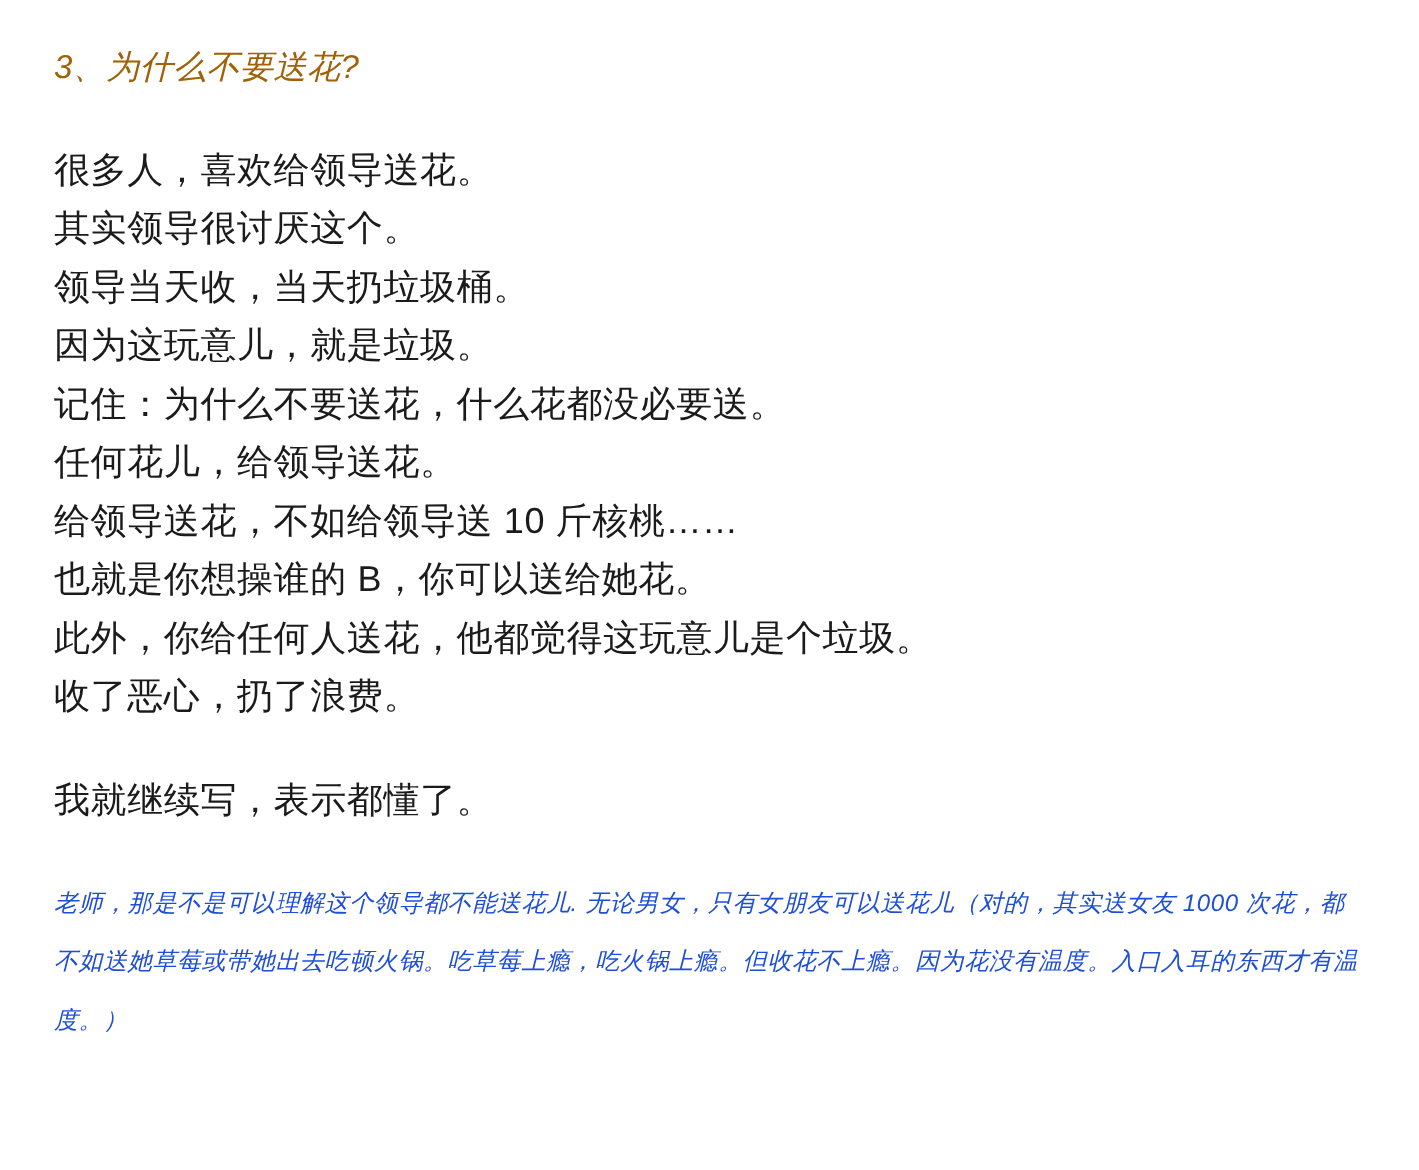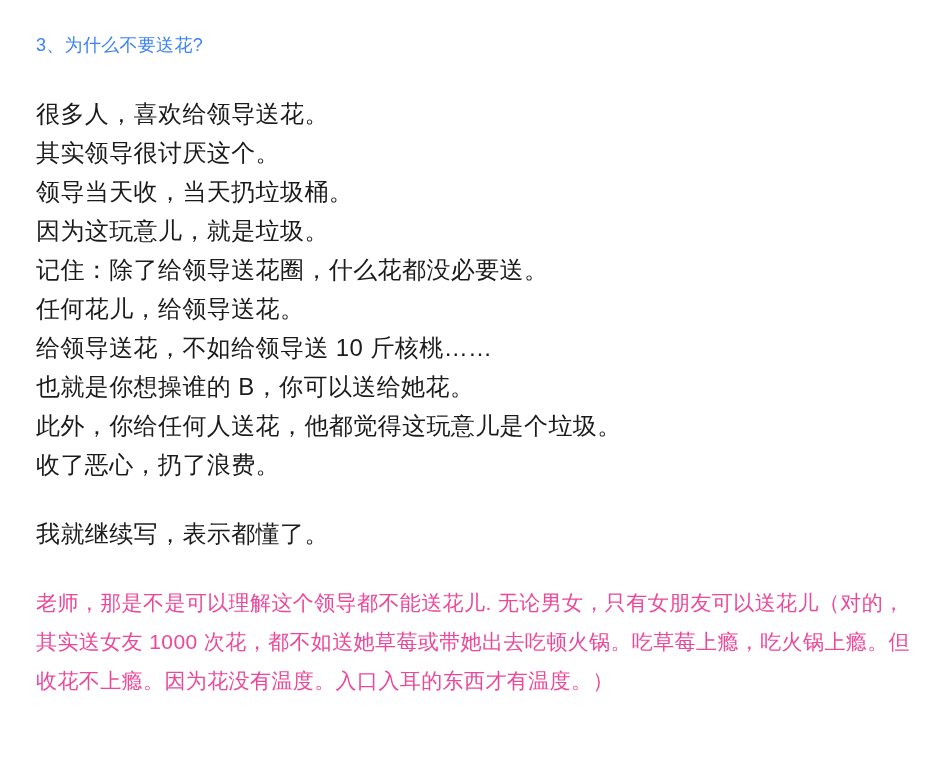--- a/index.html
+++ b/index.html
@@ -15,60 +15,62 @@
     overflow: hidden;
   }
   .page {
     box-sizing: border-box;
     width: 946px;
     height: 780px;
     padding: 30px 36px 0 36px;
     background: #ffffff;
   }
   .heading {
-    font-size: 18px;
+    font-size: 22px;
     line-height: 30px;
     letter-spacing: 0.3px;
     margin: 0 0 34px 0;
     font-weight: 400;
-    color: #3b82f6;
+    color: #a16207;
+    font-style: italic;
   }
   .para {
     margin: 0 0 30px 0;
   }
   .para:last-child {
     margin-bottom: 0;
   }
   .line {
     font-size: 24px;
     line-height: 39px;
     letter-spacing: 0.4px;
     color: #1b1b1b;
     white-space: pre-wrap;
   }
   .wrapline {
-    font-size: 21px;
+    font-size: 16px;
     line-height: 39px;
     letter-spacing: 0.4px;
-    color: #ec4899;
+    color: #1d4ed8;
+    font-style: italic;
   }
 </style>
 </head>
 <body>
 
 <div class="page">
 
   <div class="heading">3、为什么不要送花?</div>
 
   <div class="para">
     <div class="line">很多人，喜欢给领导送花。</div>
     <div class="line">其实领导很讨厌这个。</div>
     <div class="line">领导当天收，当天扔垃圾桶。</div>
     <div class="line">因为这玩意儿，就是垃圾。</div>
-    <div class="line">记住：除了给领导送花圈，什么花都没必要送。</div>
+    <div class="line">记住：为什么不要送花，什么花都没必要送。</div>
     <div class="line">任何花儿，给领导送花。</div>
     <div class="line">给领导送花，不如给领导送 10 斤核桃……</div>
     <div class="line">也就是你想操谁的 B，你可以送给她花。</div>
     <div class="line">此外，你给任何人送花，他都觉得这玩意儿是个垃圾。</div>
     <div class="line">收了恶心，扔了浪费。</div>
   </div>
 
   <div class="para">
     <div class="line">我就继续写，表示都懂了。</div>
   </div>

